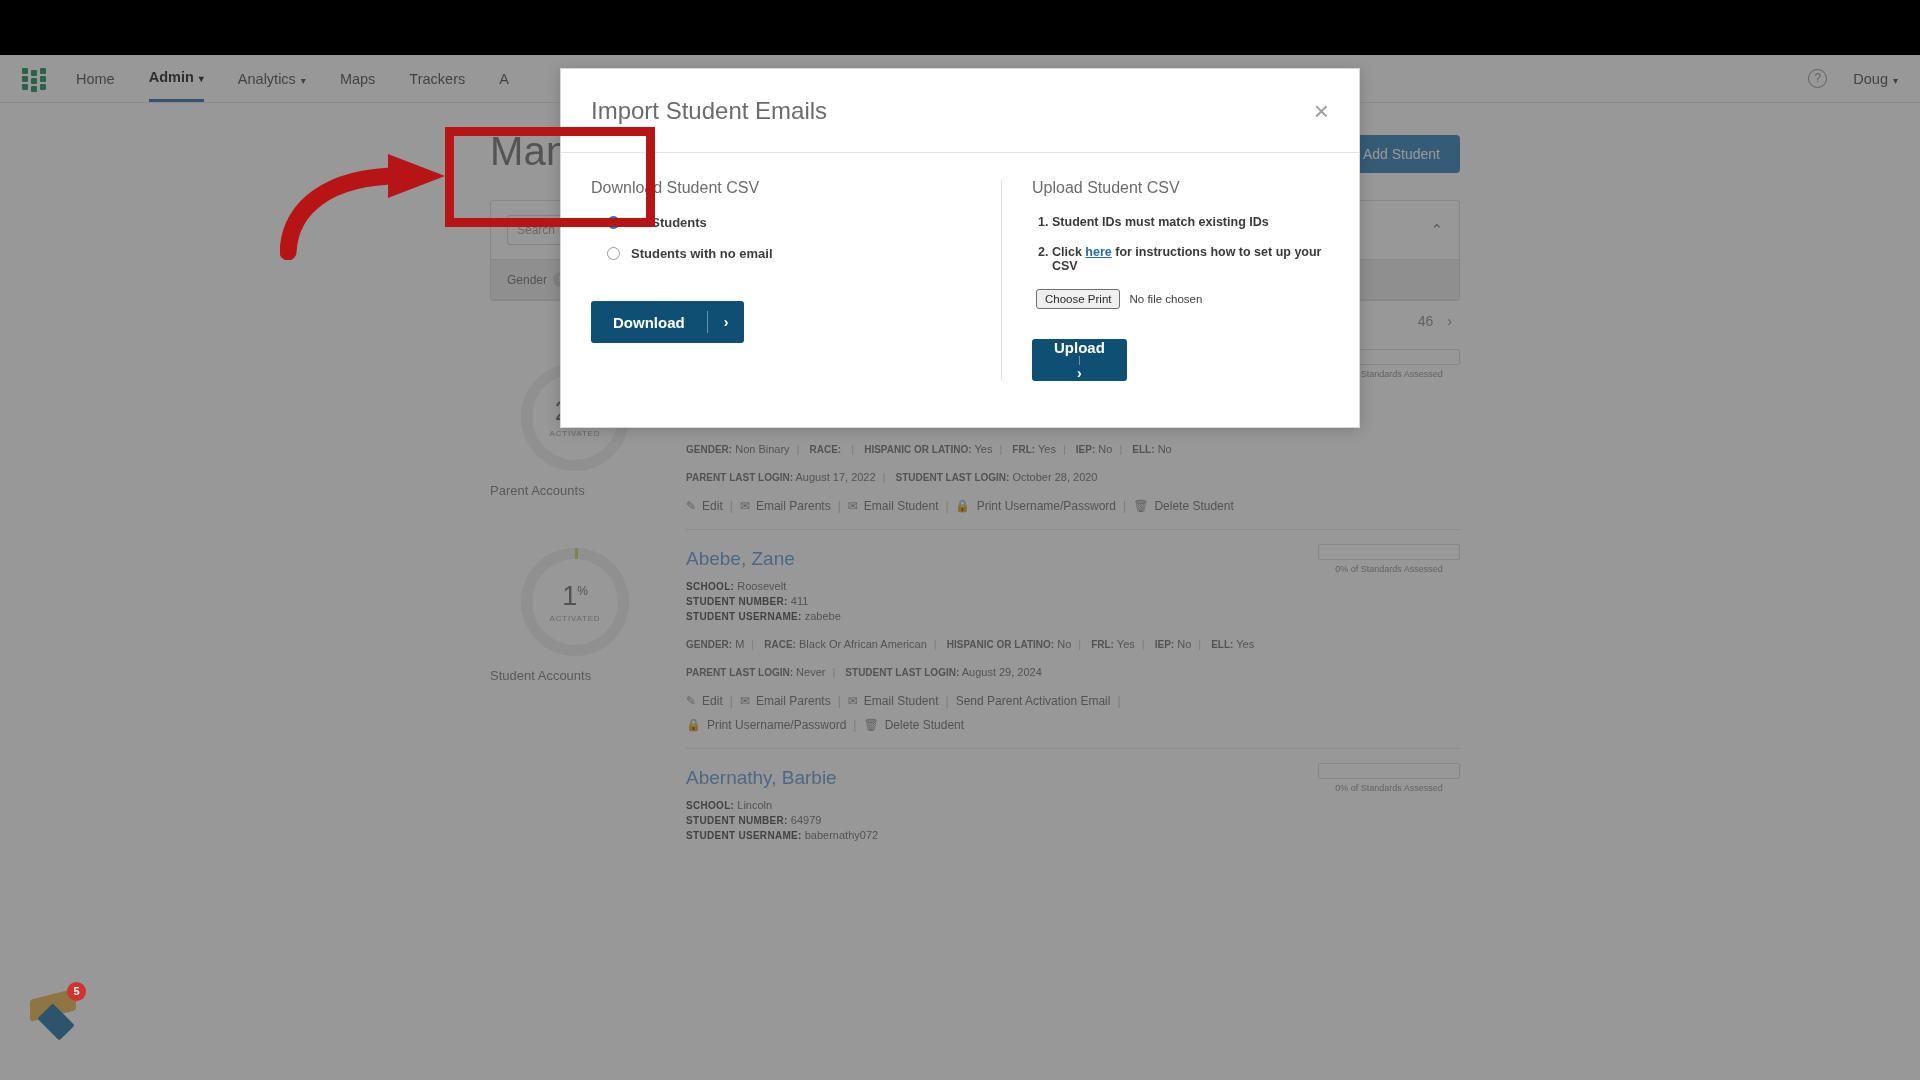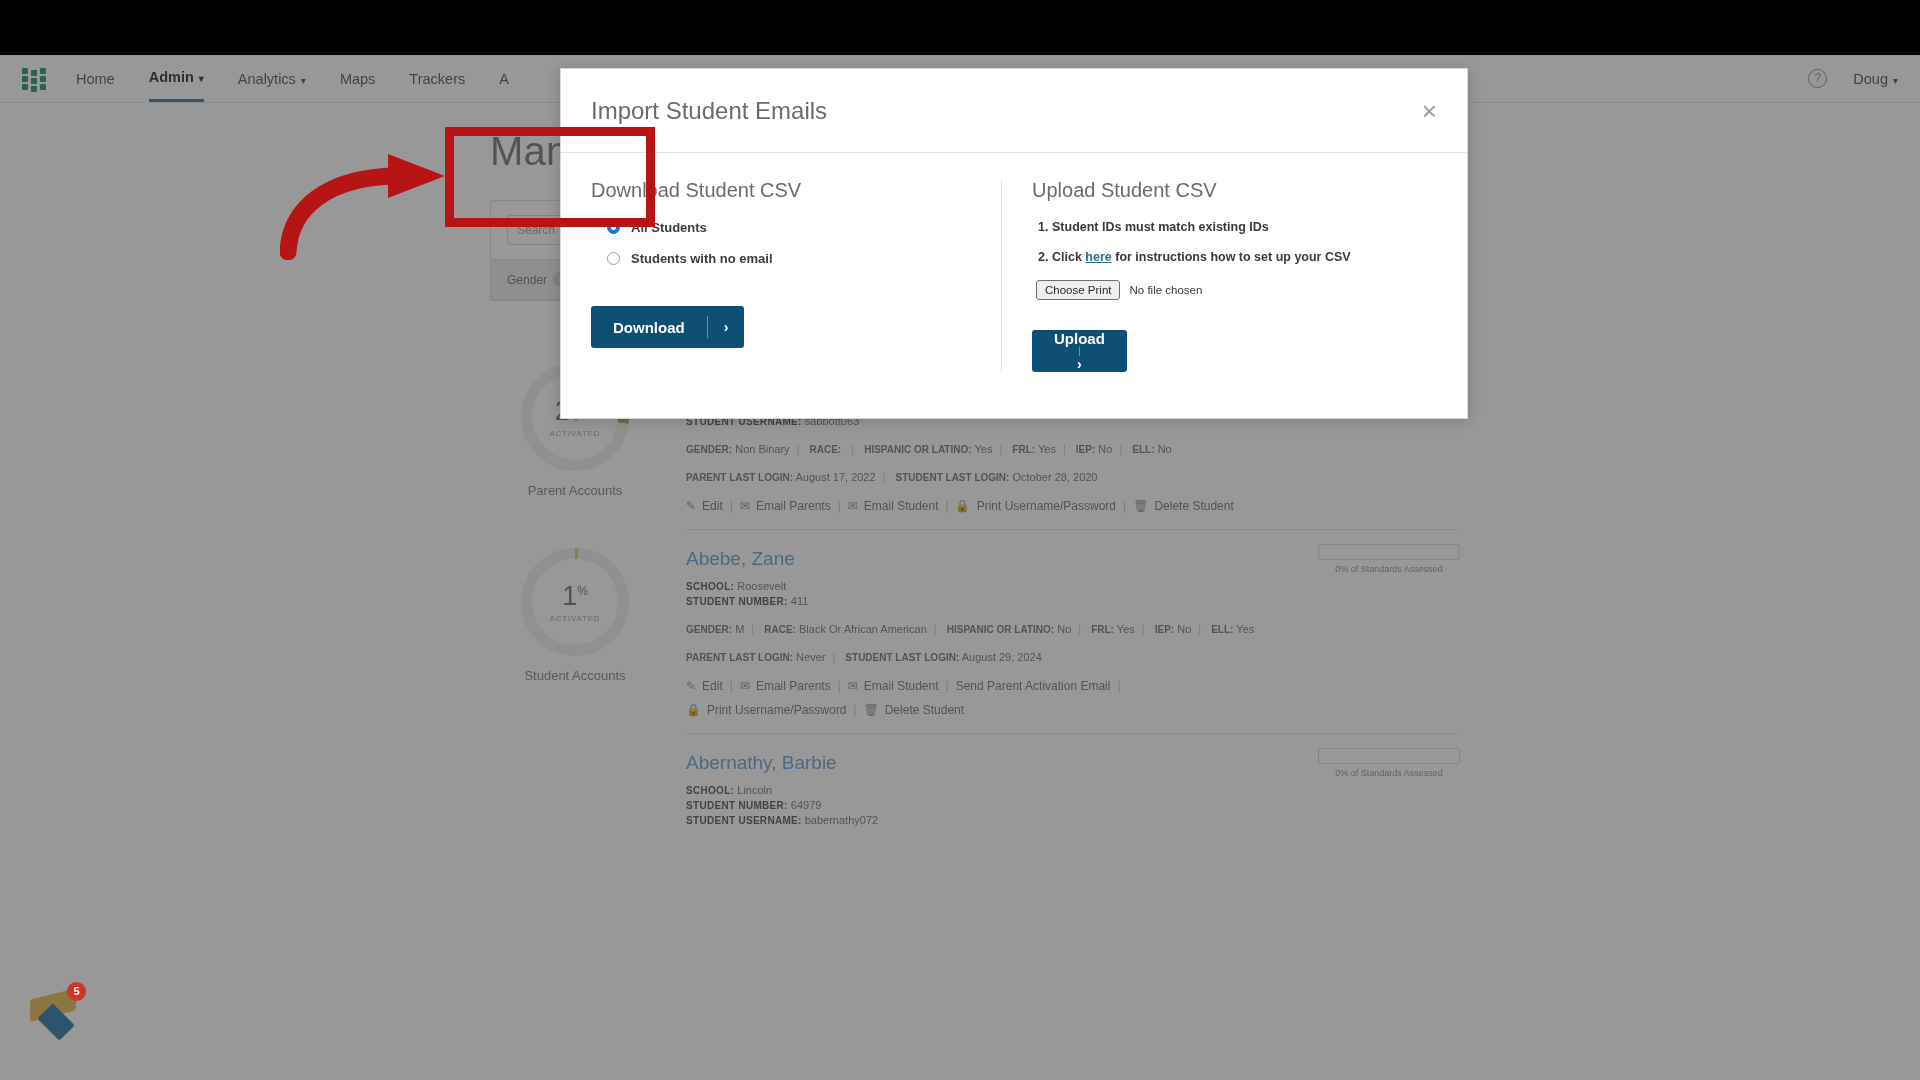--- a/index.html
+++ b/index.html
@@ -34,21 +34,21 @@
   #search-box { width: 185px; height: 30px; border: 1px solid #d2d2d2; border-radius: 3px; font-size: 12px; color: #9a9a9a; padding: 7px 9px; }
   #collapse-chevron { margin-left: auto; color: #777; font-size: 15px; }
   #filter-bar { background: #ececec; border-top: 1px solid #e0e0e0; border-bottom: 1px solid #e0e0e0; padding: 12px 16px; display: flex; gap: 14px; align-items: center; }
   .filter-chip { font-size: 12px; color: #6d6d6d; display: flex; align-items: center; gap: 6px; }
   .chip-x { width: 15px; height: 15px; border-radius: 50%; background: #cfcfcf; color: #fff; font-size: 9px; line-height: 15px; text-align: center; }
 
   #pager { display: flex; justify-content: flex-end; align-items: center; gap: 14px; padding: 12px 8px 0 0; margin: 0 460px 0 490px; color: #8a8a8a; font-size: 14px; }
 
   #content-cols { display: flex; margin: 6px 460px 0 490px; }
   #left-col { width: 170px; padding-top: 28px; }
-  .donut-wrap { text-align: center; margin-bottom: 50px; }
+  .donut-wrap { text-align: left; margin-bottom: 50px; }
   .donut { width: 108px; height: 108px; margin: 0 auto; border-radius: 50%; position: relative; }
   .donut .hole { position: absolute; inset: 11px; background: #fff; border-radius: 50%; display: flex; flex-direction: column; align-items: center; justify-content: center; }
   .donut .num { font-size: 27px; color: #6a6a6a; }
   .donut .num sup { font-size: 12px; }
   .donut .sub { font-size: 8px; letter-spacing: .8px; color: #9a9a9a; margin-top: 2px; }
   .donut-label { margin-top: 12px; font-size: 13px; color: #7a7a7a; }
 
   #right-col { flex: 1; padding-left: 26px; }
   .student-card { padding: 4px 0 16px 0; border-bottom: 1px solid #e6e6e6; position: relative; }
   .student-name { font-size: 19px; color: #5b9bd5; margin: 14px 0 10px 0; }
@@ -67,28 +67,28 @@
   
   #notif { position: absolute; left: 30px; bottom: 40px; width: 58px; height: 58px; }
   #notif .d1 { position: absolute; left: 0; top: 12px; width: 46px; height: 22px; background: #e8b84b; border-radius: 3px; transform: skewY(-14deg); }
   #notif .d2 { position: absolute; left: 6px; top: 26px; width: 40px; height: 28px; background: #1f6fa5; transform: rotate(45deg) scale(.78); border-radius: 3px; }
   #notif .badge { position: absolute; right: 2px; top: 0; width: 19px; height: 19px; border-radius: 50%; background: #d0342c; color: #fff; font-size: 11px; font-weight: bold; line-height: 19px; text-align: center; z-index: 3; }
 
   
   #dim { position: absolute; left: 0; top: 55px; width: 1920px; height: 1025px; background: rgba(60,60,60,.53); }
 
   
-  #modal { position: absolute; left: 560px; top: 68px; width: 908px; background: #fff; border: 1px solid #d7d7d7; box-shadow: 0 2px 14px rgba(0,0,0,.18); }
+  #modal { position: absolute; left: 560px; top: 68px; width: 800px; background: #fff; border: 1px solid #d7d7d7; box-shadow: 0 2px 14px rgba(0,0,0,.18); }
   #modal-head { height: 84px; border-bottom: 1px solid #e4e4e4; display: flex; align-items: center; padding: 0 30px; }
   #modal-title { font-size: 24px; color: #6b6b6b; font-weight: normal; }
   #modal-close { margin-left: auto; font-size: 26px; color: #9d9d9d; line-height: 1; }
   #modal-body { display: flex; padding: 26px 0 46px 0; }
   .col-left { width: 440px; padding: 0 30px; }
   .col-right { flex: 1; padding: 0 30px; border-left: 1px solid #e4e4e4; }
-  .col-h { font-size: 20px; color: #6b6b6b; font-weight: normal; margin-bottom: 18px; }
+  .col-h { font-size: 16px; color: #6b6b6b; font-weight: normal; margin-bottom: 18px; }
   .radio-row { display: flex; align-items: center; gap: 11px; margin: 0 0 16px 16px; }
   .radio { width: 13px; height: 13px; border-radius: 50%; border: 1px solid #9a9a9a; background: #fff; flex: none; position: relative; }
   .radio.on { border-color: #1a73e8; background: #1a73e8; }
   .radio.on::after { content: ""; position: absolute; inset: 3.2px; background: #fff; border-radius: 50%; }
   .radio-label { font-size: 13px; color: #3d3d3d; font-weight: bold; }
   .btn { display: inline-flex; align-items: center; background: #0f4f74; color: #fff; border-radius: 3px; font-size: 15px; font-weight: bold; height: 42px; }
   .btn .txt { padding: 0 22px; }
   .btn .divider { width: 1px; height: 22px; background: rgba(255,255,255,.38); }
   .btn .arr { padding: 0 16px; font-size: 14px; }
   #download-btn { margin: 24px 0 0 0; }
@@ -239,20 +239,21 @@
           </div>
 
           <div class="student-card">
             <div class="std-bar-wrap">
               <div class="std-bar"></div>
               <div class="std-bar-label">0% of Standards Assessed</div>
             </div>
             <div class="student-name">Abebe, Zane</div>
             <div class="meta-line"><b>SCHOOL:</b> <span>Roosevelt</span></div>
             <div class="meta-line"><b>STUDENT NUMBER:</b> <span>411</span></div>
+            <div class="meta-line"><b>STUDENT USERNAME:</b> <span>zabebe</span></div>
             <div class="demo-line">
               <b>GENDER:</b> <span>M</span><span class="sep">|</span>
               <b>RACE:</b> <span>Black Or African American</span><span class="sep">|</span>
               <b>HISPANIC OR LATINO:</b> <span>No</span><span class="sep">|</span>
               <b>FRL:</b> <span>Yes</span><span class="sep">|</span>
               <b>IEP:</b> <span>No</span><span class="sep">|</span>
               <b>ELL:</b> <span>Yes</span>
             </div>
             <div class="demo-line">
               <b>PARENT LAST LOGIN:</b> <span>Never</span><span class="sep">|</span>

